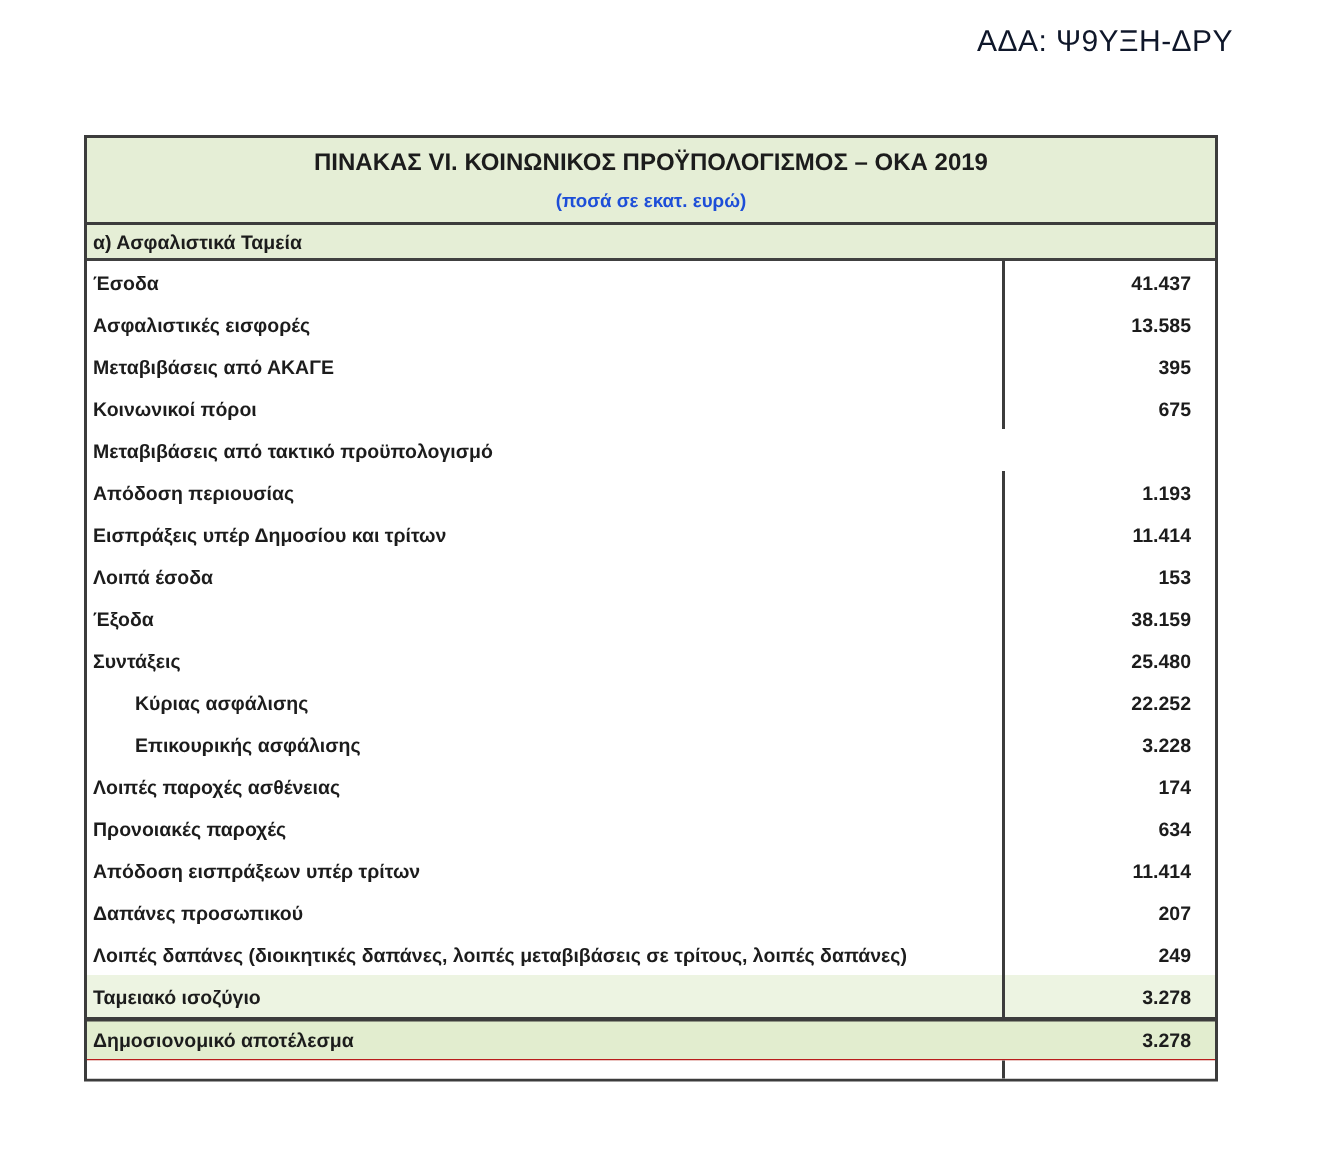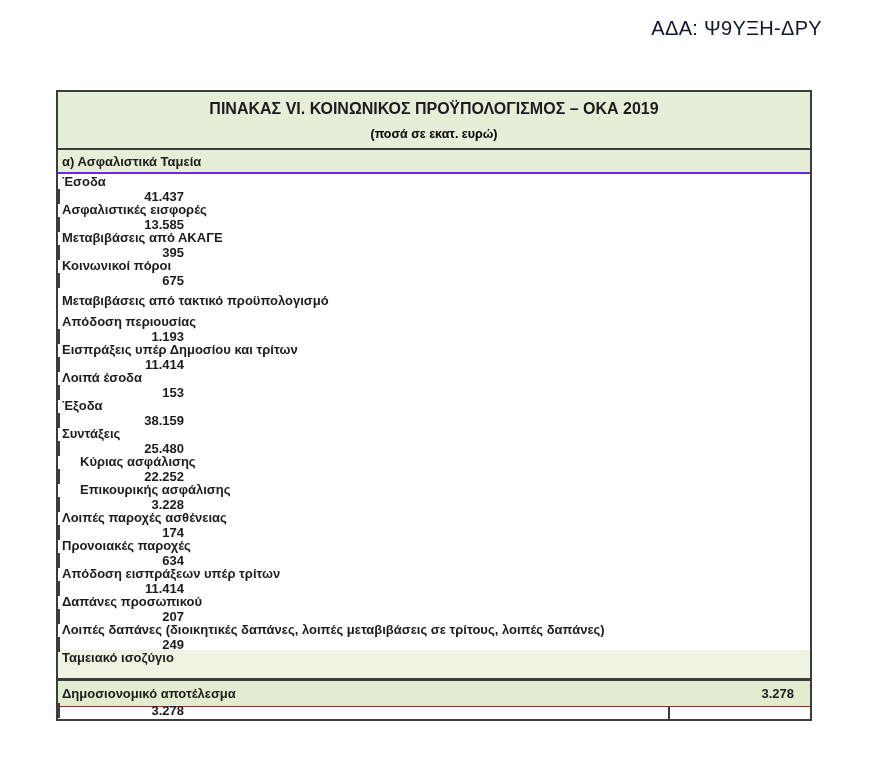--- a/index.html
+++ b/index.html
@@ -40,51 +40,50 @@
   }
   .table-title {
     font-size:16px;
     font-weight:700;
     color:#1c1c1c;
   }
   .table-subtitle {
     font-size:12.5px;
     font-weight:700;
     margin-top:9px;
-    color:#000000;
+    color:#1d4ed8;
   }
 
   .section-row {
     background:#e5eed6;
-    border-bottom:2px solid #6d28d9;
+    border-bottom:2px solid #404040;
     height:24px;
     display:flex;
     align-items:center;
     padding-left:4px;
     font-size:13px;
     font-weight:700;
   }
 
   .row {
     display:flex;
     height:28px;
     align-items:stretch;
     font-size:13px;
     font-weight:700;
     background:#ffffff;
-    flex-direction:column;
   }
   .row.hl { background:#edf4e2;gap:38px; }
   .row .label {
     flex:1;
     display:flex;
     align-items:center;
     padding-left:4px;
   }
-  .row.indent .label { padding-left:22px; }
+  .row.indent .label { padding-left:32px; }
   .row .value {
     width:142px;
     border-left:2px solid #3c3c3c;
     display:flex;
     align-items:center;
     justify-content:flex-end;
     padding-right:16px;
   }
 
   .footer-row {

